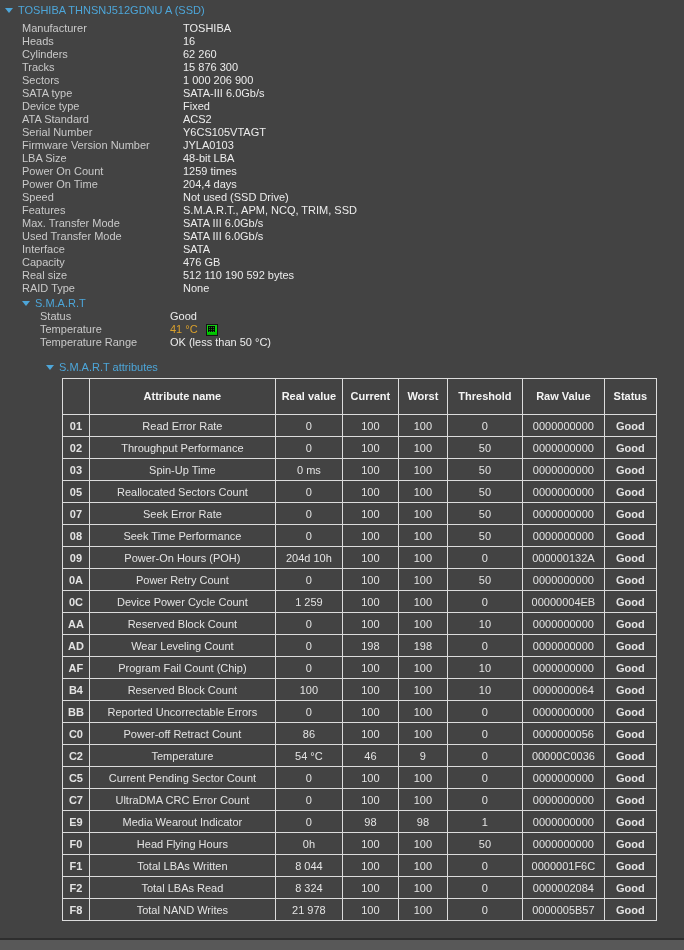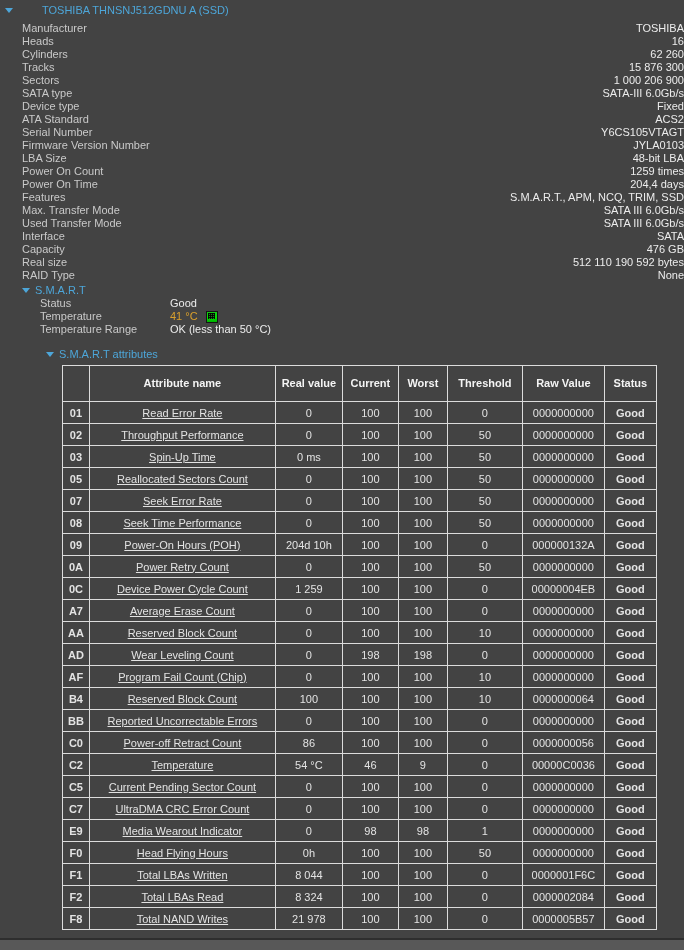--- a/index.html
+++ b/index.html
@@ -11,26 +11,26 @@
     -webkit-font-smoothing:antialiased;
   }
   .page{padding-top:4px;}
   
   .section-heading{display:flex;align-items:center;line-height:13px;color:#4da6d9;cursor:default;}
   .section-heading .tri{
     width:0;height:0;display:inline-block;margin-right:5px;
     border-left:4px solid transparent;border-right:4px solid transparent;
     border-top:5px solid #4da6d9;
   }
-  .h-lvl0{margin-left:5px;gap:24px;}
+  .h-lvl0{margin-left:5px;}
   .h-lvl1{margin-left:22px;margin-top:2px;}
   .h-lvl2{margin-left:46px;margin-top:12px;}
   
   .info-list{margin-top:5px;}
-  .info-row{display:flex;line-height:13px;justify-content:space-between;}
+  .info-row{display:flex;line-height:13px;}
   .info-row .info-label{margin-left:22px;width:161px;flex:0 0 161px;color:#c9c9c9;}
   .info-row .info-value{color:#ececec;white-space:pre;}
   
   .smart-row{display:flex;line-height:13px;align-items:center;}
   .smart-row .smart-label{margin-left:40px;width:130px;flex:0 0 130px;color:#c9c9c9;}
   .smart-row .smart-value{color:#ececec;}
   .smart-value.temp{color:#d9a02c;}
   .temp-icon{
     display:inline-block;width:12px;height:12px;margin-left:8px;vertical-align:-2px;
     background:linear-gradient(to bottom,#17c417 0%,#00e400 55%,#00b000 100%);
@@ -51,21 +51,21 @@
     border:1px solid #dcdcdc;padding:0 5px;box-sizing:border-box;
     font-size:11px;overflow:hidden;white-space:nowrap;
   }
   table.smart-attrs th{
     height:36px;font-weight:bold;color:#f4f4f4;text-align:center;
     white-space:normal;line-height:13px;
   }
   th.empty-head{border:none;background:transparent;}
   table.smart-attrs td{height:22px;color:#e3e3e3;text-align:center;}
   td.c-id{font-weight:bold;color:#f2f2f2;}
-  td.c-name{text-align:left;padding-left:6px;text-decoration:underline;}
+  td.c-name{text-align:left;padding-left:6px;}
   th.h-name{text-align:left;padding-left:6px;}
   td.c-status{font-weight:bold;color:#1fb31f;}
   
   .bottom-bar{
     position:absolute;left:0;top:938px;width:684px;height:12px;box-sizing:border-box;
     background:#585858;border-top:2px solid #2e2e2e;
   }
 </style>
 </head>
 <body>
@@ -136,20 +136,24 @@
   <div class="info-row">
     <span class="info-label">Power On Count</span>
     <span class="info-value">1259 times</span>
   </div>
 
   <div class="info-row">
     <span class="info-label">Power On Time</span>
     <span class="info-value">204,4 days</span>
   </div>
 
+  <div class="info-row">
+    <span class="info-label">Speed</span>
+    <span class="info-value">Not used (SSD Drive)</span>
+  </div>
 
   <div class="info-row">
     <span class="info-label">Features</span>
     <span class="info-value">S.M.A.R.T., APM, NCQ, TRIM, SSD</span>
   </div>
 
   <div class="info-row">
     <span class="info-label">Max. Transfer Mode</span>
     <span class="info-value">SATA III 6.0Gb/s</span>
   </div>
@@ -322,30 +326,20 @@
     <td class="c-id">0C</td>
     <td class="c-name">Device Power Cycle Count</td>
     <td class="c-real">1 259</td>
     <td class="c-num">100</td>
     <td class="c-num">100</td>
     <td class="c-num">0</td>
     <td class="c-raw">00000004EB</td>
     <td class="c-status">Good</td>
   </tr>
 
-  <tr>
-    <td class="c-id">A7</td>
-    <td class="c-name">Average Erase Count</td>
-    <td class="c-real">0</td>
-    <td class="c-num">100</td>
-    <td class="c-num">100</td>
-    <td class="c-num">0</td>
-    <td class="c-raw">0000000000</td>
-    <td class="c-status">Good</td>
-  </tr>
 
   <tr>
     <td class="c-id">AA</td>
     <td class="c-name">Reserved Block Count</td>
     <td class="c-real">0</td>
     <td class="c-num">100</td>
     <td class="c-num">100</td>
     <td class="c-num">10</td>
     <td class="c-raw">0000000000</td>
     <td class="c-status">Good</td>

